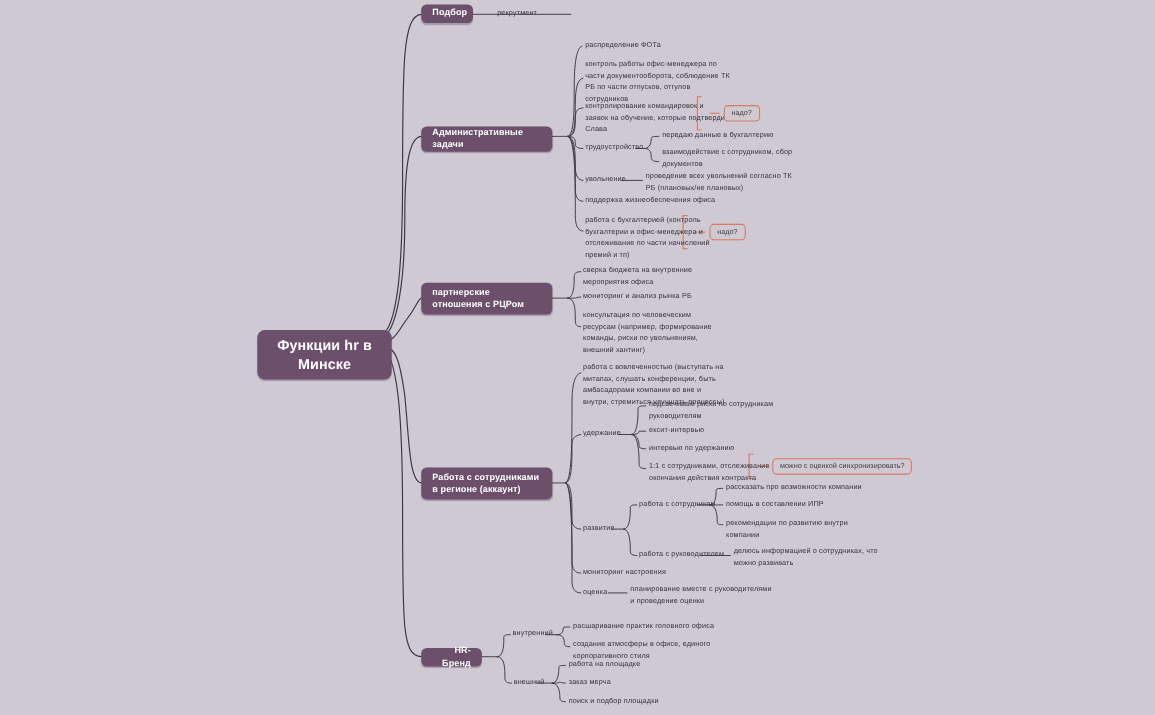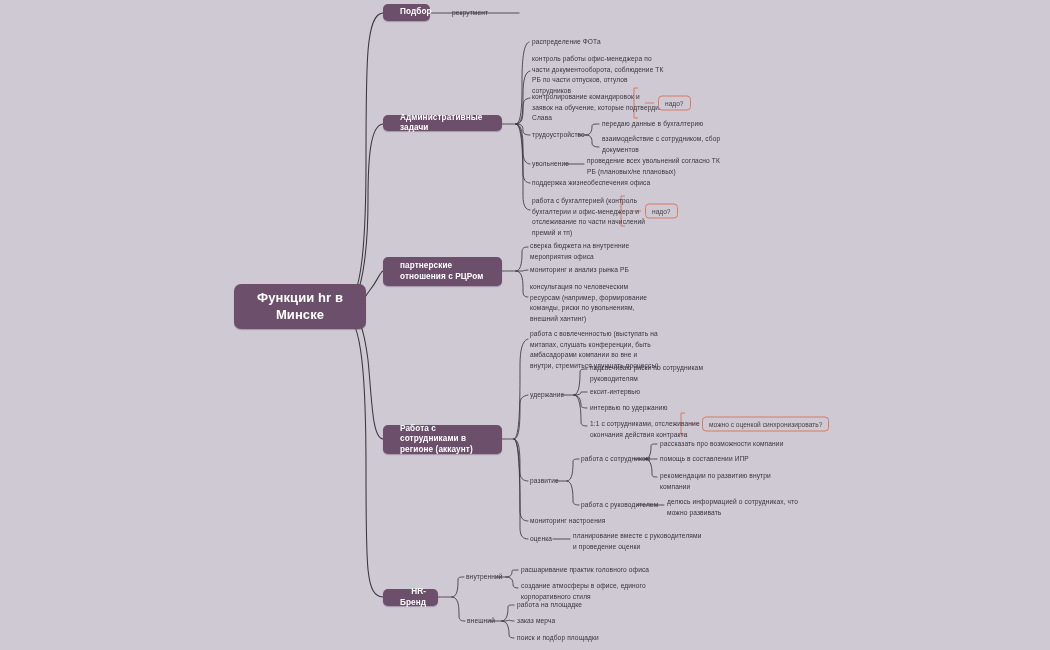--- a/index.html
+++ b/index.html
@@ -19,29 +19,29 @@
     color:#ffffff;
     border-radius:5px;
     font-weight:bold;
     display:flex;align-items:center;
     box-sizing:border-box;
     line-height:1.25;
     letter-spacing:.1px;
     box-shadow:0 1px 1px rgba(80,60,85,.35);
   }
   .node.center{
-    left:234px;top:284px;width:132px;height:45px;
+    left:234px;top:300px;width:122px;height:45px;
     font-size:13px;justify-content:center;text-align:center;
     border-radius:7px;padding:0 6px;
   }
   .node.lvl1{
-    font-size:8.2px;padding:4px 17px;
+    font-size:8.2px;padding:4px 10px;
   }
   #n-podbor   {left:383px;top:4px;   width:47px;height:17px;}
-  #n-admin    {left:383px;top:115px; width:119px;height:16px;}
+  #n-admin    {left:383px;top:115px; width:119px;height:23px;}
   #n-rcr      {left:383px;top:257px; width:119px;height:29px;}
   #n-rabota   {left:383px;top:425px; width:119px;height:29px;}
   #n-brand    {left:383px;top:589px; width:55px;height:17px;text-align:right;}
 
   
   .lbl{
     position:absolute;
     font-size:6.6px;
     color:#3a3340;
     line-height:1.62;

